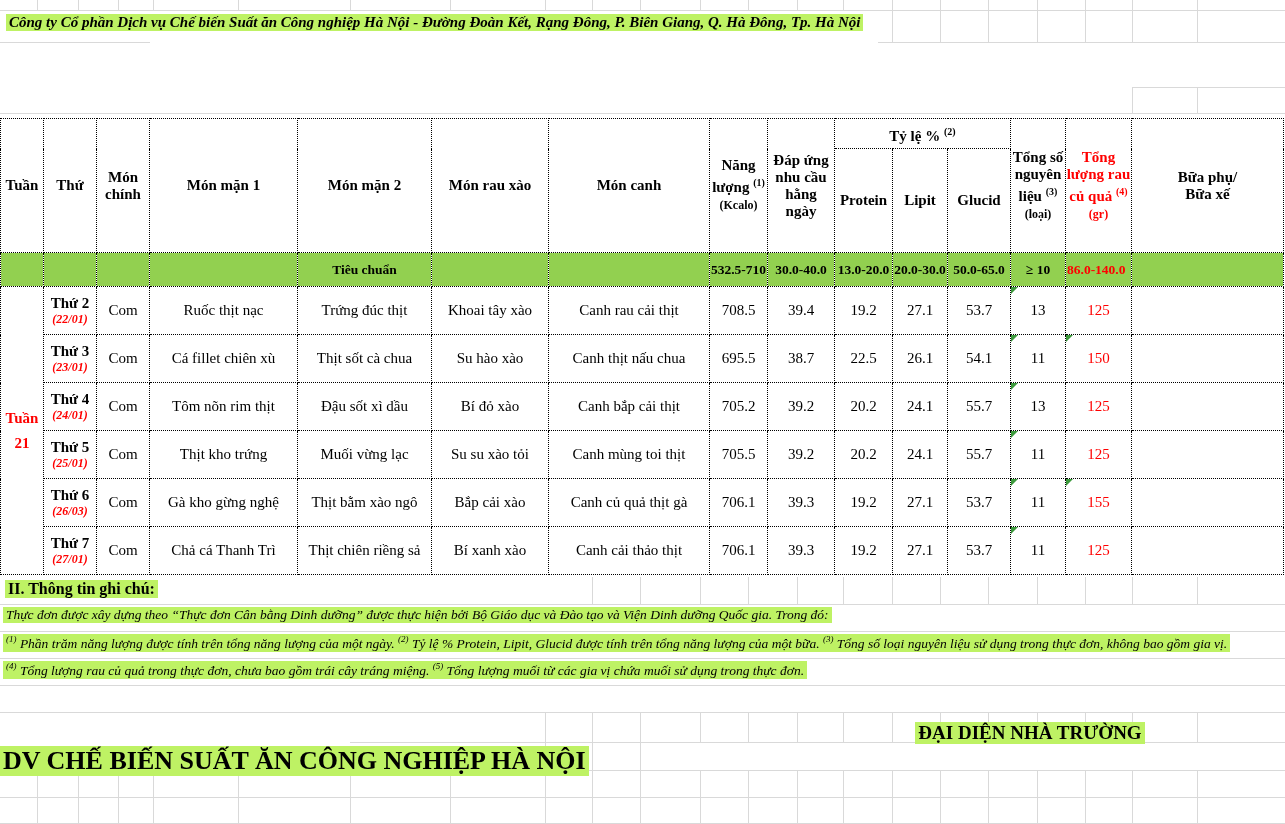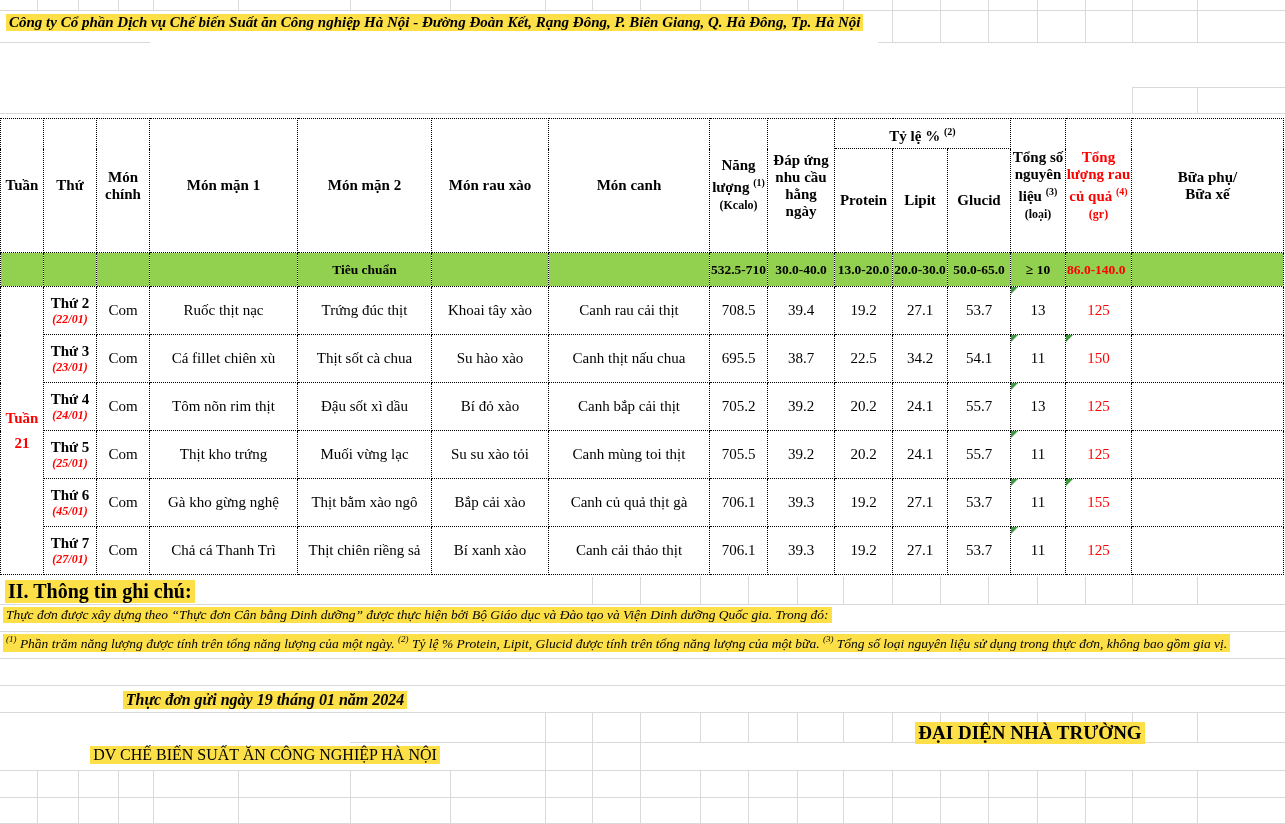--- a/index.html
+++ b/index.html
@@ -1,36 +1,36 @@
 <!DOCTYPE html>
 <html><head>
 <meta charset="utf-8">
 <style>
   html,body{margin:0;padding:0;background:#fff;}
   body{font-family:"Liberation Serif","DejaVu Serif",serif;color:#000;}
   #sheet{position:relative;width:1285px;height:824px;background:#fff;overflow:hidden;}
   .gl{position:absolute;background:#d9d9d9;}
   .overlay{position:absolute;white-space:nowrap;}
-  .wbg{background:#fde047;display:inline-block;padding:0 3px;}
+  .wbg{background:#bef264;display:inline-block;padding:0 3px;}
   .red{color:#ff0000;}
   .company{top:14px;left:6px;font-size:15px;font-weight:bold;font-style:italic;}
   .title{top:49px;left:0;width:1200px;text-align:center;font-size:25px;font-weight:bold;letter-spacing:.2px;}
   .section1{top:91px;left:5px;font-size:15px;font-weight:bold;}
-  .section2{top:580px;left:5px;font-size:20px;font-weight:bold;}
+  .section2{top:580px;left:5px;font-size:16px;font-weight:bold;}
   .note{font-size:13.5px;font-style:italic;}
   .note sup{font-size:9px;font-style:italic;}
   .n1{top:607px;left:3px;}
   .n2{top:634px;left:3px;}
   .n3{top:661px;left:3px;}
   .sig-left{left:0;width:530px;text-align:center;}
   .sig-right{left:775px;width:510px;text-align:center;}
   .sent{top:691px;font-size:16px;font-weight:bold;font-style:italic;}
   .place{top:691px;font-size:16px;font-weight:bold;}
   .rep1{top:720px;font-size:19px;font-weight:bold;}
-  .rep2{top:746px;font-size:16px;font-weight:normal;}
+  .rep2{top:746px;font-size:26px;font-weight:bold;}
   .repschool{top:722px;font-size:19px;font-weight:bold;}
   table.menu{position:absolute;top:118px;left:0;border-collapse:collapse;table-layout:fixed;width:1284px;}
   table.menu td{border:1px dotted #000;text-align:center;vertical-align:middle;padding:0;font-size:15px;overflow:hidden;position:relative;}
   tr.h1 td{font-weight:bold;line-height:17px;margin-top:11px;}
   tr.h2 td{font-weight:bold;}
   tr.h1{height:30px;}
   tr.h2{height:104px;}
   tr.std{height:34px;}
   tr.std td{background:#92d050;font-weight:bold;font-size:13.5px;}
   tr.data{height:48px;}
@@ -253,21 +253,21 @@
             <span class="datelbl">(23/01)</span>
           </td>
       <td>Com</td>
       <td>Cá fillet chiên xù</td>
       <td>Thịt sốt cà chua</td>
       <td>Su hào xào</td>
       <td>Canh thịt nấu chua</td>
       <td>695.5</td>
       <td>38.7</td>
       <td>22.5</td>
-      <td>34.2</td>
+      <td>26.1</td>
       <td>54.1</td>
       <td><i class="tri"></i><span>11</span></td>
       <td class="vegval"><i class="tri"></i><span>150</span></td>
       <td></td>
     </tr>
     <tr class="data">
       <td>
             <span class="daylbl">Thứ 4</span>
             <span class="datelbl">(24/01)</span>
           </td>
@@ -300,21 +300,21 @@
       <td>20.2</td>
       <td>24.1</td>
       <td>55.7</td>
       <td><i class="tri"></i><span>11</span></td>
       <td class="vegval">125</td>
       <td></td>
     </tr>
     <tr class="data">
       <td>
             <span class="daylbl">Thứ 6</span>
-            <span class="datelbl">(45/01)</span>
+            <span class="datelbl">(26/03)</span>
           </td>
       <td>Com</td>
       <td>Gà kho gừng nghệ</td>
       <td>Thịt bằm xào ngô</td>
       <td>Bắp cải xào</td>
       <td>Canh củ quả thịt gà</td>
       <td>706.1</td>
       <td>39.3</td>
       <td>19.2</td>
       <td>27.1</td>
@@ -342,17 +342,17 @@
       <td class="vegval">125</td>
       <td></td>
     </tr>
   </tbody>
     </table>
 
   <div class="overlay section2 wbg">II. Thông tin ghi chú:</div>
 
   <div class="overlay note n1 wbg">Thực đơn được xây dựng theo “Thực đơn Cân bằng Dinh dưỡng” được thực hiện bởi Bộ Giáo dục và Đào tạo và Viện Dinh dưỡng Quốc gia. Trong đó:</div>
   <div class="overlay note n2 wbg"><sup>(1)</sup><span> Phần trăm năng lượng được tính trên tổng năng lượng của một ngày.  </span><sup>(2)</sup><span>  Tỷ lệ % Protein, Lipit, Glucid được tính trên tổng năng lượng của một bữa.  </span><sup>(3)</sup><span> Tổng số loại nguyên liệu sử dụng trong thực đơn, không bao gồm gia vị.</span></div>
-
-  <div class="overlay sig-left sent"><span class="wbg">Thực đơn gửi ngày 19 tháng 01 năm 2024</span></div>
+  <div class="overlay note n3 wbg"><sup>(4)</sup><span> Tổng lượng rau củ quả trong thực đơn, chưa bao gồm trái cây tráng miệng.  </span><sup>(5)</sup><span> Tổng lượng muối từ các gia vị chứa muối sử dụng trong thực đơn.</span></div>
+
   <div class="overlay sig-right repschool"><span class="wbg">ĐẠI DIỆN NHÀ TRƯỜNG</span></div>
   <div class="overlay sig-left rep2"><span class="wbg">DV CHẾ BIẾN SUẤT ĂN CÔNG NGHIỆP HÀ NỘI</span></div>
 </div>
 
 </body></html>

